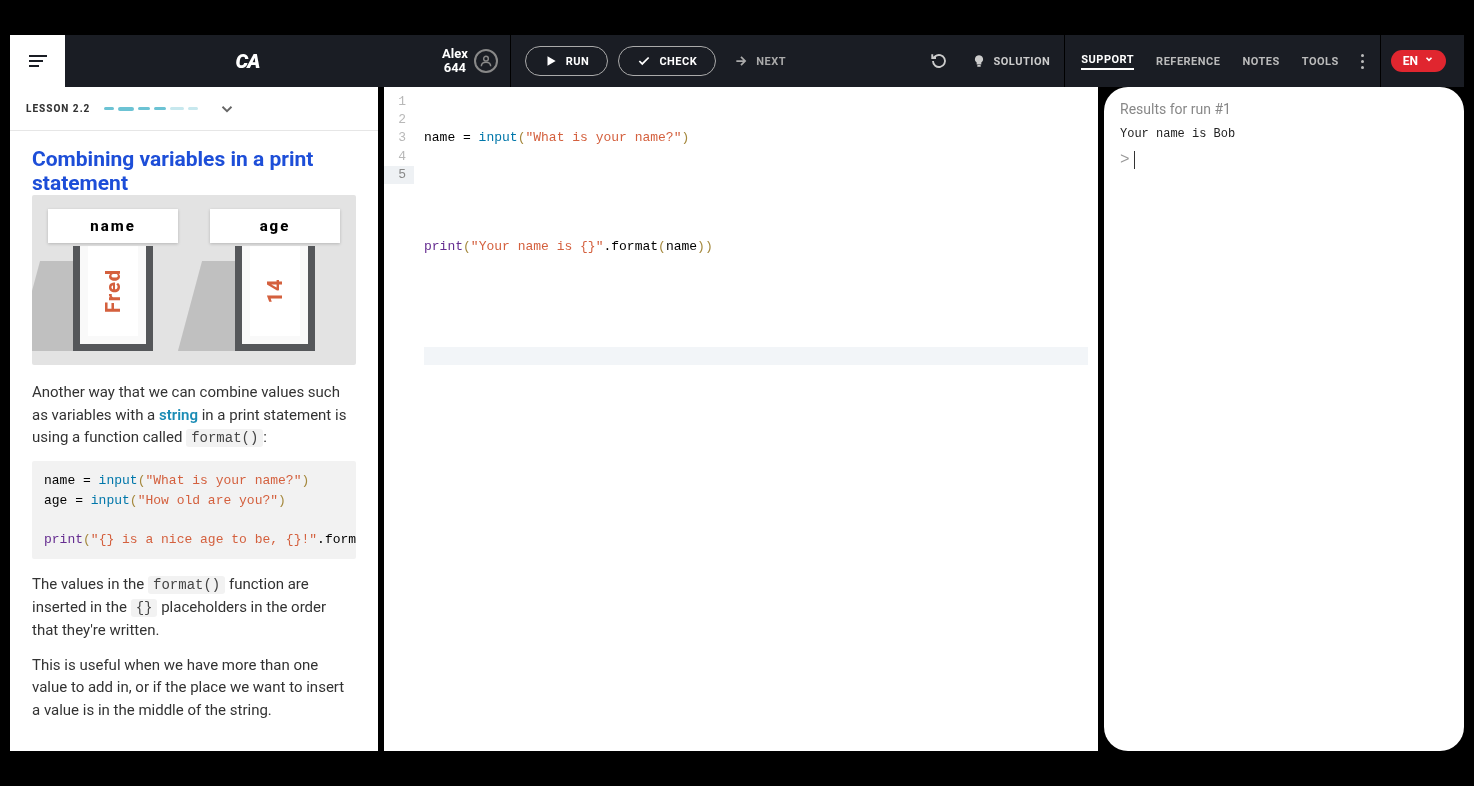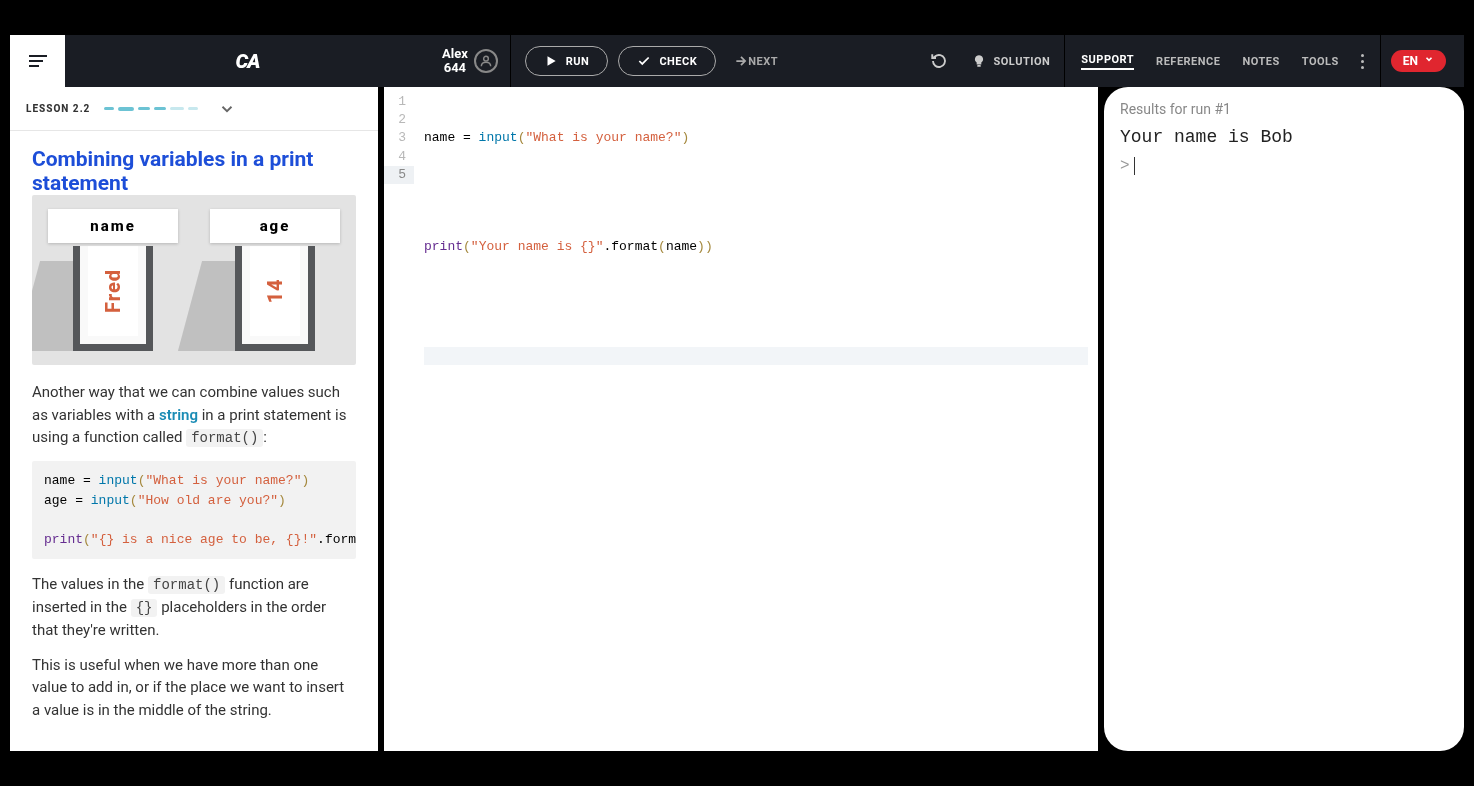--- a/index.html
+++ b/index.html
@@ -48,21 +48,21 @@
     .avatar-icon { width:24px; height:24px; border:2px solid #888; border-radius:50%; display:flex; align-items:center; justify-content:center; }
     .avatar-icon svg { width:14px; height:14px; }
     .divider-v { width:1px; height:100%; background:#000; }
     .action-group { display:flex; align-items:center; gap:10px; padding:0 14px; }
     .pill-btn {
       border:1.5px solid #aaa; border-radius:20px; padding:7px 18px;
       display:flex; align-items:center; gap:8px; font-weight:700;
       font-size:11px; letter-spacing:0.5px; color:#fff; cursor:pointer;
     }
     .flat-btn {
-      display:flex; align-items:center; font-weight:700;
+      display:flex; align-items:center; gap:8px; font-weight:700;
       font-size:11px; letter-spacing:0.5px; color:#aaa; padding:0 8px; cursor:pointer;
     }
     .spacer { flex:1; }
     .icon-btn { display:flex; align-items:center; justify-content:center; padding:0 10px; cursor:pointer; color:#aaa;}
     .sol-btn { display:flex; align-items:center; gap:8px; font-weight:700; font-size:11px; letter-spacing:0.5px; color:#ccc; padding:0 14px; cursor:pointer;}
     .topnav { display:flex; align-items:center; gap:22px; padding:0 16px; font-weight:700; font-size:11px; letter-spacing:0.5px; color:#bbb; }
     .topnav .active { color:#fff; border-bottom:2px solid #fff; padding-bottom:2px; }
     .dots-vert { display:flex; flex-direction:column; gap:3px; }
     .dots-vert span { width:3px; height:3px; background:#bbb; border-radius:50%; }
     .lang-badge { background:#e0262f; color:#fff; border-radius:20px; padding:4px 12px; font-weight:700; font-size:12px; display:flex; align-items:flex-start; gap:6px; margin-right:8px; }
@@ -109,21 +109,21 @@
     .center-pane { flex:1; background:#fff; display:flex; border-right:6px solid #000;}
     .gutter { width:30px; background:#fff; padding-top:6px; text-align:right; color:#b8b8b8; font-family:"Courier New",monospace; font-size:13px; line-height:1.4; user-select:none;}
     .gutter div { padding-right:8px; }
     .gutter .active-ln { background:#eef1f4; color:#888;}
     .editor { flex:1; padding:6px 10px; font-family:"Courier New",monospace; font-size:13px; line-height:1.4; white-space:pre; }
     .ed-line { min-height:18px; }
     .ed-active { background:#f2f5f8; }
 
     .right-pane { width:360px; background:#fff; padding:14px 16px; font-size:14px;border-radius:24px; }
     .run-title { color:#888; margin-bottom:10px; }
-    .run-output { font-family:"Courier New",monospace; font-size:18px; color:#222; margin-bottom:10px; }
+    .run-output { font-family:"Courier New",monospace; font-size:12px; color:#222; margin-bottom:10px; }
     .run-complete { color:#aaa; margin-bottom:14px; }
     .prompt-line { font-family:"Courier New",monospace; font-size:16px; color:#999; display:flex; align-items:center; gap:4px;}
     .cursor-line { display:inline-block; width:1.5px; height:18px; background:#333; }
 
     svg { display:block; }
   </style>
 </head>
 <body>
 
 <div class="app">

